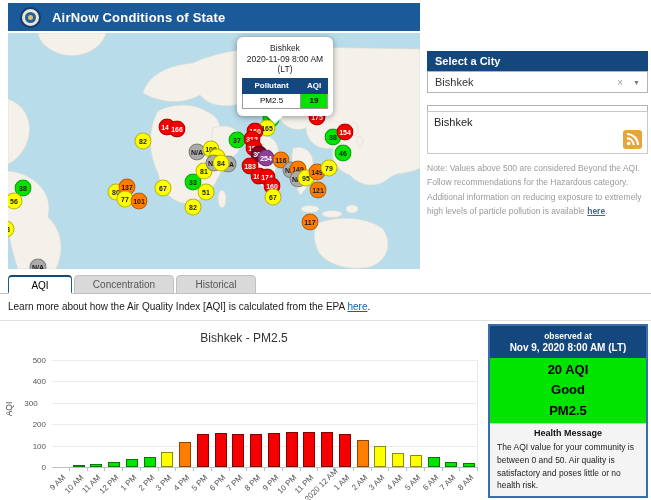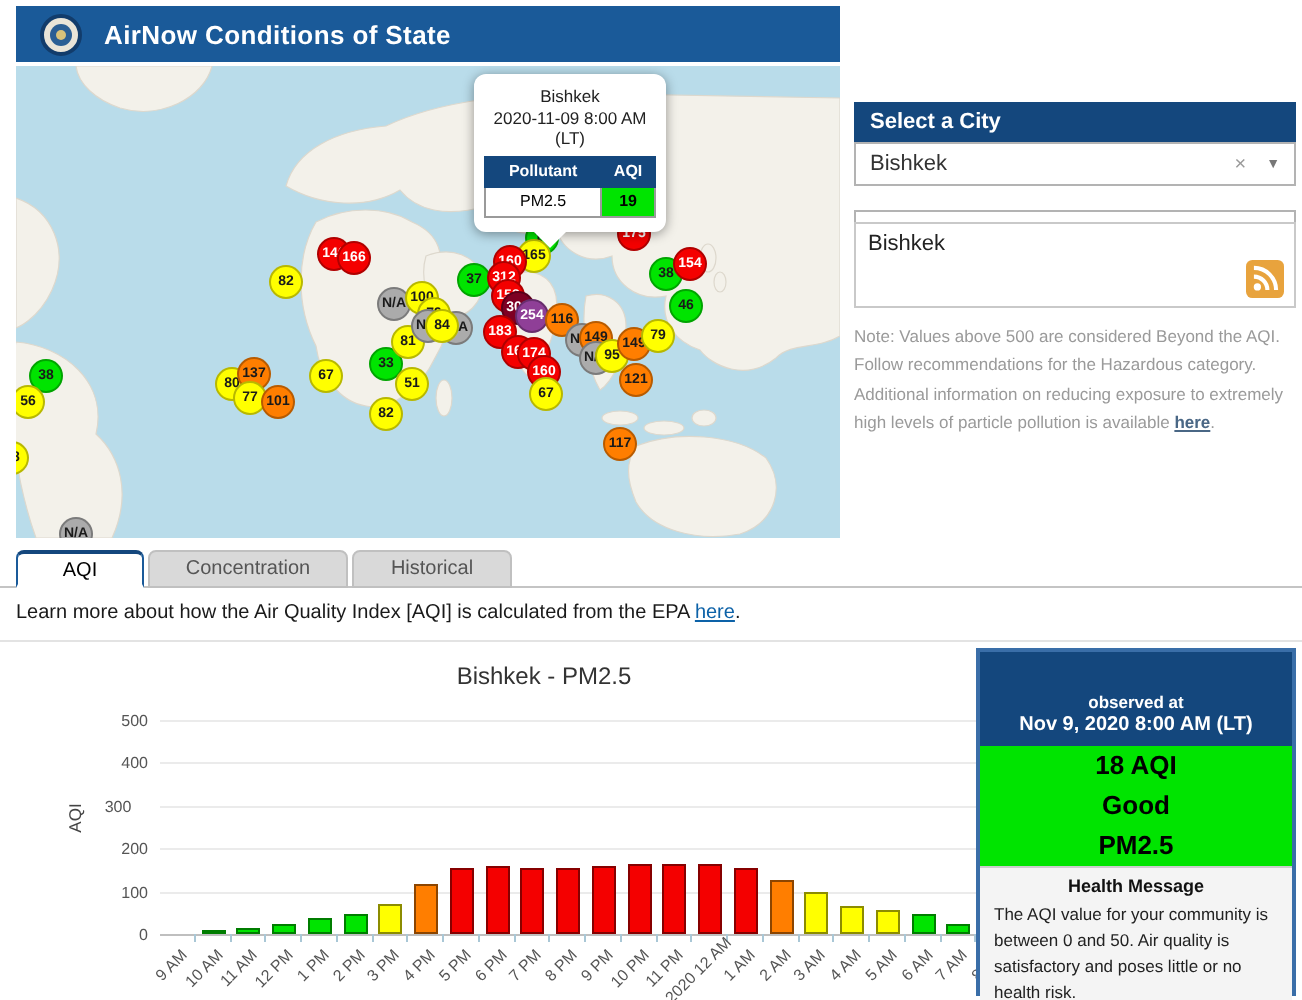--- a/index.html
+++ b/index.html
@@ -62,42 +62,42 @@
   .select-clear { color:#999; font-size:10px; margin-right:10px; cursor:pointer; }
   .select-caret { color:#777; font-size:7px; cursor:pointer; }
   #feed-box { position:absolute; left:427px; top:111px; width:221px; height:43px;
               background:#fff; border:1px solid #c9c9c9; padding:4px 6px; font-size:11px; color:#222; }
   #rss-icon { position:absolute; right:5px; bottom:4px; width:19px; height:19px; cursor:pointer; }
   #sidebar-note { position:absolute; left:427px; top:161px; width:219px;
                   font-size:8.5px; color:#9a9a9a; line-height:1.7; }
   #sidebar-note .note-link { color:#4a6785; font-weight:bold; text-decoration:underline; cursor:pointer; }
 
   
-  #chart { position:absolute; left:0; top:322px; width:488px; height:144px; background:#fff;margin-left:28px; }
+  #chart { position:absolute; left:0; top:322px; width:488px; height:144px; background:#fff; }
   #chart-title { position:absolute; left:0; right:0; top:9px; text-align:center;
                  font-size:12px; color:#333; }
   #chart-ylabel { position:absolute; left:2px; top:82px; font-size:8.5px; color:#444;
                   transform:rotate(-90deg); }
   #plot { position:absolute; left:52px; top:38px; width:426px; height:107px; }
   .gridline { position:absolute; left:0; width:426px; border-top:1px solid #ebebeb; }
   .gridline.base { border-top:1px solid #bfbfbf; }
   #plot-right-edge { position:absolute; right:0; top:0; height:107px; border-left:1px solid #ebebeb; }
   .ytick-label { position:absolute; right:432px; width:30px; text-align:right;
                  font-size:8px; color:#555; }
   .bar { position:absolute; bottom:0; width:12px; border:1px solid rgba(0,0,0,.45); }
   .xtick { position:absolute; top:107px; height:4px; border-left:1px solid #a9c7d6; }
   .xlabel { position:absolute; top:113px; width:34px; text-align:right; font-size:8px;
             color:#555; transform:rotate(-45deg); transform-origin:top right; white-space:nowrap; }
 
   
   #conditions { position:absolute; left:488px; top:324px; width:160px; height:174px;
                 border:2px solid #3a6ea8; background:#fff; display:flex; flex-direction:column; }
   #cond-header { background:#14477d; color:#fff; text-align:center; padding:4px 2px 5px; }
   #cond-title { font-size:11px; font-weight:bold; }
-  #cond-observed { font-size:8.5px; font-weight:bold; margin-top:16px; }
+  #cond-observed { font-size:8.5px; font-weight:bold; margin-top:1px; }
   #cond-datetime { font-size:10px; font-weight:bold; margin-top:1px; }
   #cond-aqi-block { height:71px; display:flex; flex-direction:column; align-items:center;
                     justify-content:center; color:#000; font-weight:bold; font-size:13px;
                     line-height:1.55; text-align:center; }
   #cond-health { flex:1; background:#f4f4f4; border-top:1px solid #ccc; padding:4px 7px; }
   #cond-health-title { font-size:9px; font-weight:bold; text-align:center; margin-bottom:3px; color:#111; }
   #cond-health-text { font-size:8.5px; color:#222; line-height:1.5; }
 </style>
 </head>
 <body>
@@ -325,21 +325,21 @@
       <div class="xlabel" style="left: 383.125px;">8 AM</div>
     </div>
 </div>
 
 <div id="conditions">
   <div id="cond-header">
     <div id="cond-observed">observed at</div>
     <div id="cond-datetime">Nov 9, 2020 8:00 AM (LT)</div>
   </div>
   <div id="cond-aqi-block" style="background: rgb(0, 228, 0);">
-    <div>18 AQI</div>
+    <div>20 AQI</div>
     <div>Good</div>
     <div>PM2.5</div>
   </div>
   <div id="cond-health">
     <div id="cond-health-title">Health Message</div>
     <div id="cond-health-text">The AQI value for your community is between 0 and 50. Air quality is satisfactory and poses little or no health risk.</div>
   </div>
 </div>
 
 </body></html>

